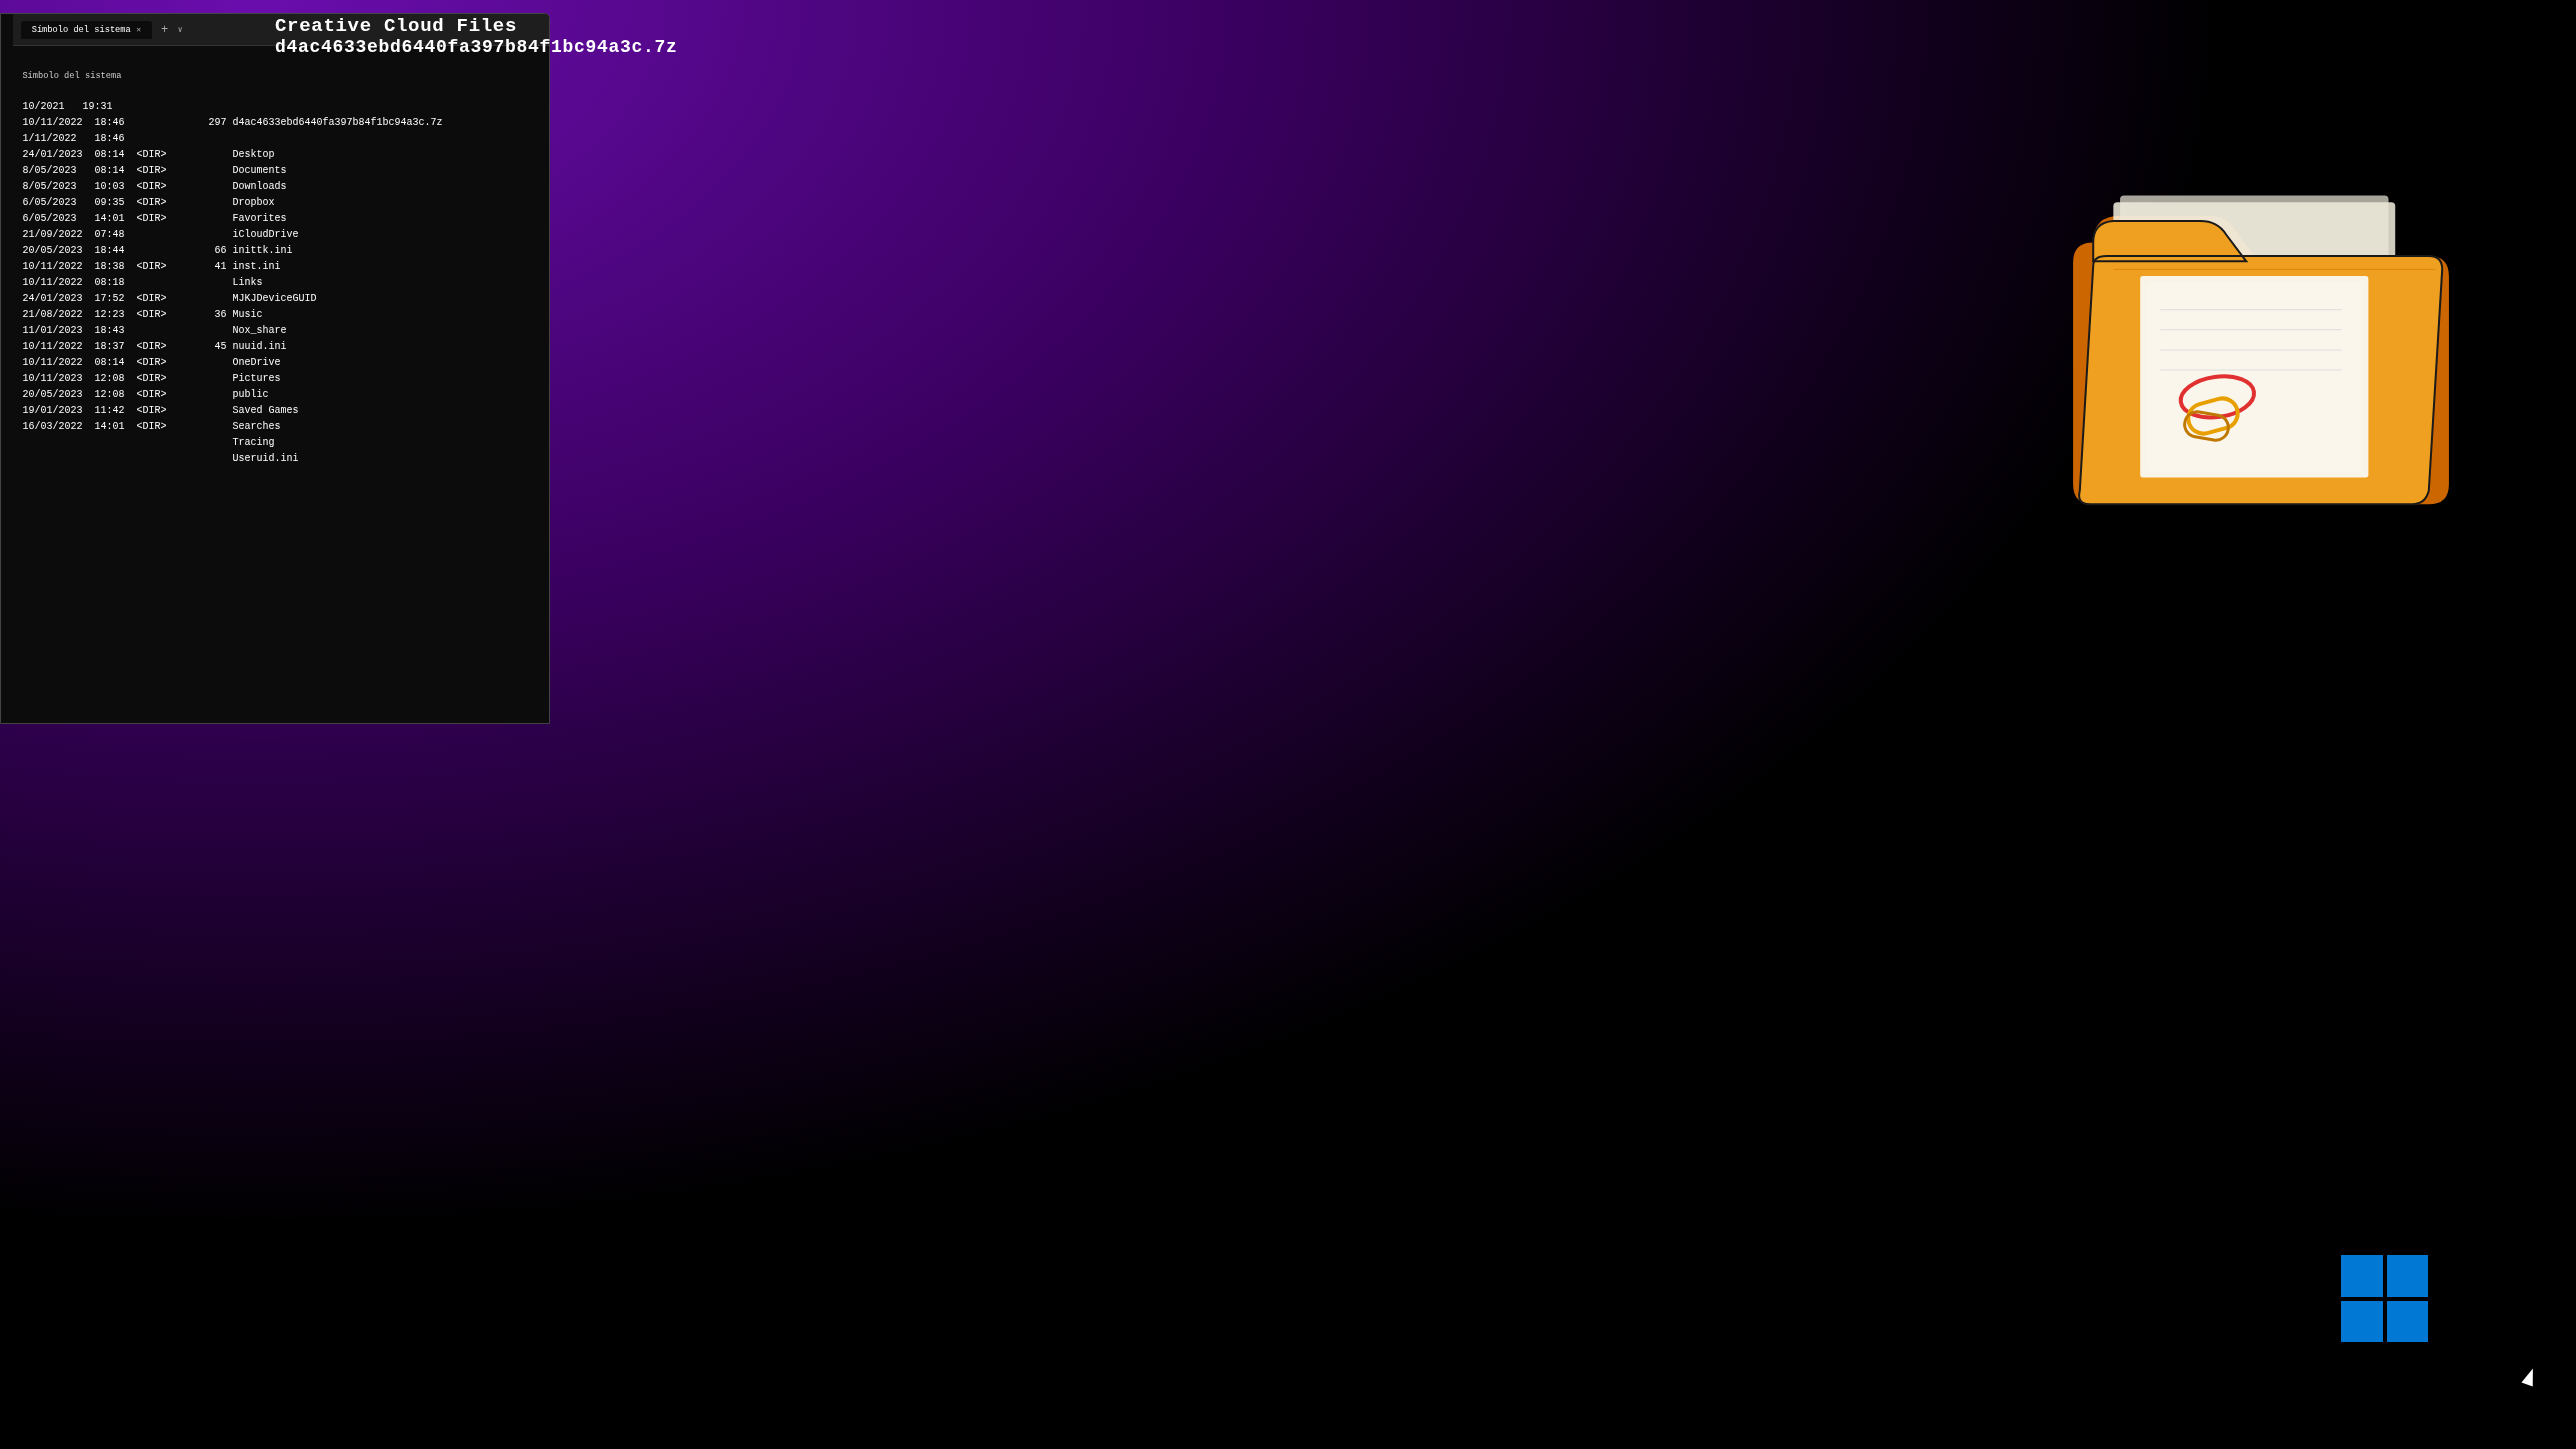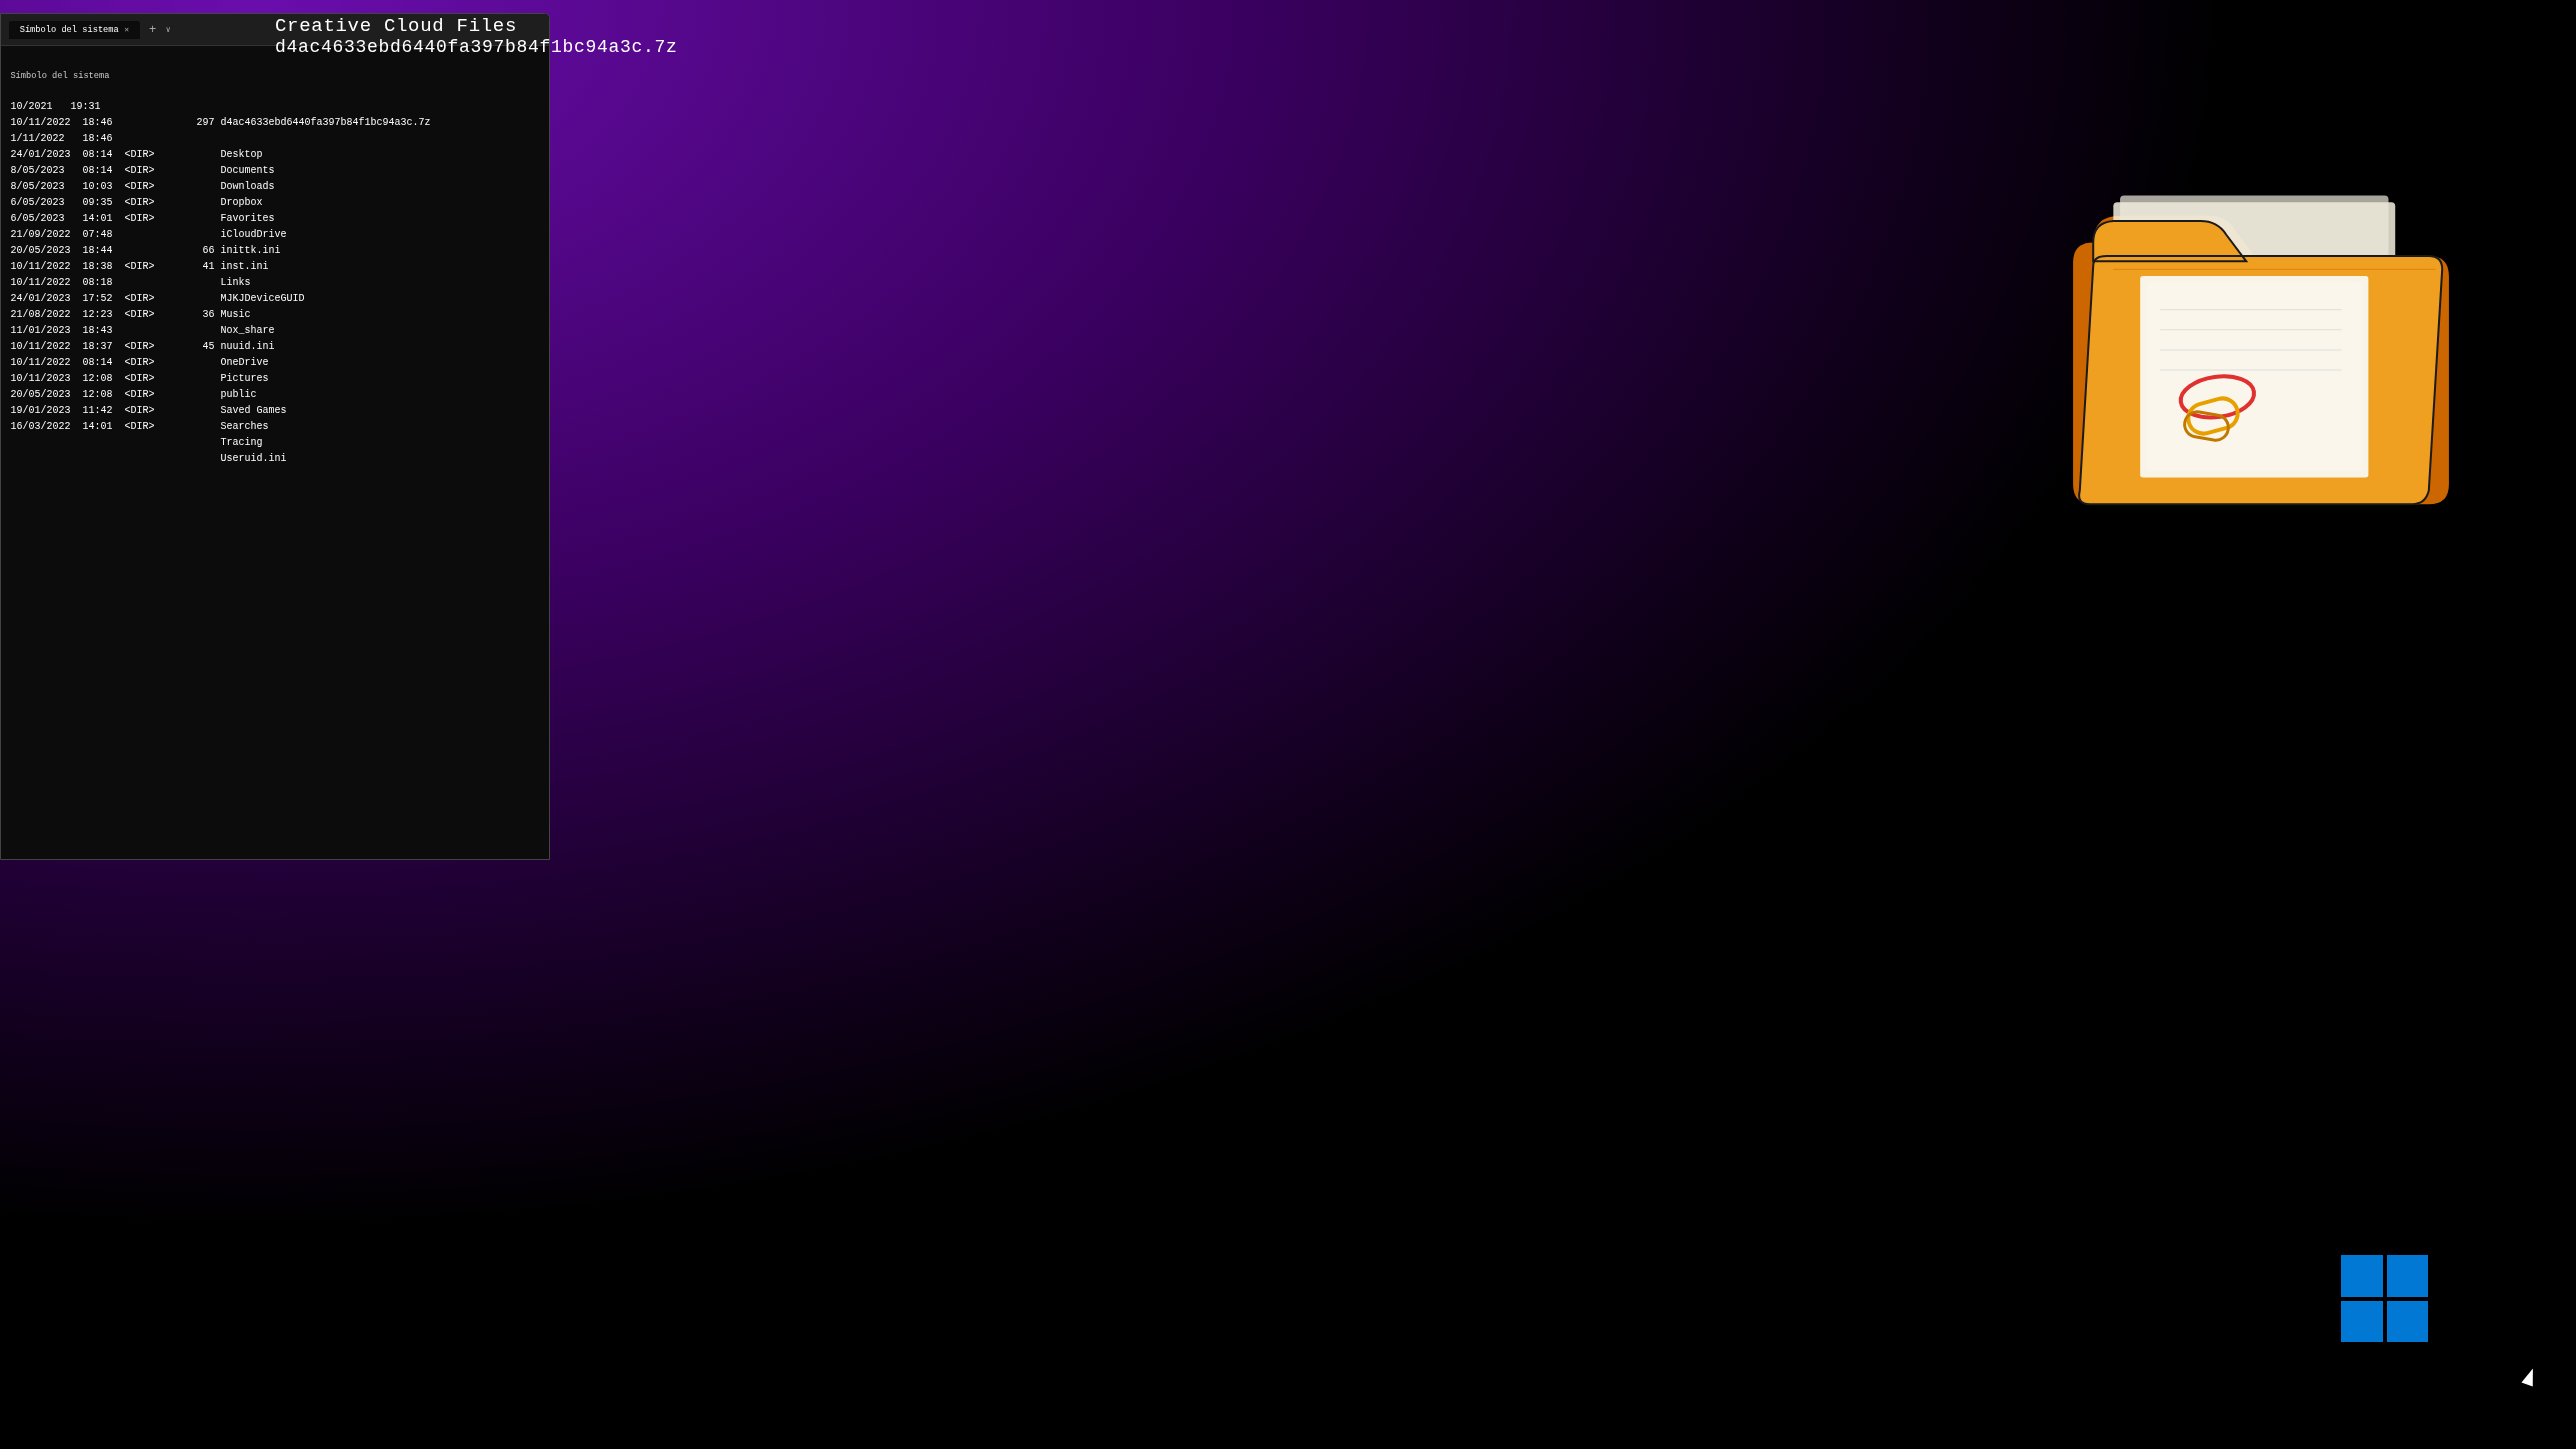--- a/index.html
+++ b/index.html
@@ -18,25 +18,26 @@
       width: 100%; height: 100%;
       background: radial-gradient(ellipse at 10% 0%, #6a0dad 0%, #3a0060 30%, #000 60%);
     }
 
     
     .terminal-window {
       position: absolute;
       top: 13.4px;
       left: 0px;
       width: 550px;
-      height: 847px;
+      height: 711px;
       background: #0c0c0c;
       border-top-right-radius: 5.4px;
       border: 0.7px solid #444;
       overflow: hidden;
+      padding-left: 12px;
     }
 
     .terminal-titlebar {
       background: #1e1e1e;
       height: 32px;
       display: flex;
       align-items: center;
       padding: 0 8px;
       gap: 5.4px;
       border-bottom: 0.7px solid #333;
@@ -122,21 +123,21 @@
     }
 
     
     .header-filename {
       position: absolute;
       top: 14.8px;
       left: 275px;
       color: #fff;
       font-family: 'Courier New', Courier, monospace;
       font-size: 19px;
-      font-weight: normal;
+      font-weight: bold;
       letter-spacing: 0.7px;
       white-space: nowrap;
     }
 
     .header-filename .line1 { display: block; }
     .header-filename .line2 { display: block; font-size: 18px; }
 
     
     .paperclip1 {
       position: absolute;

